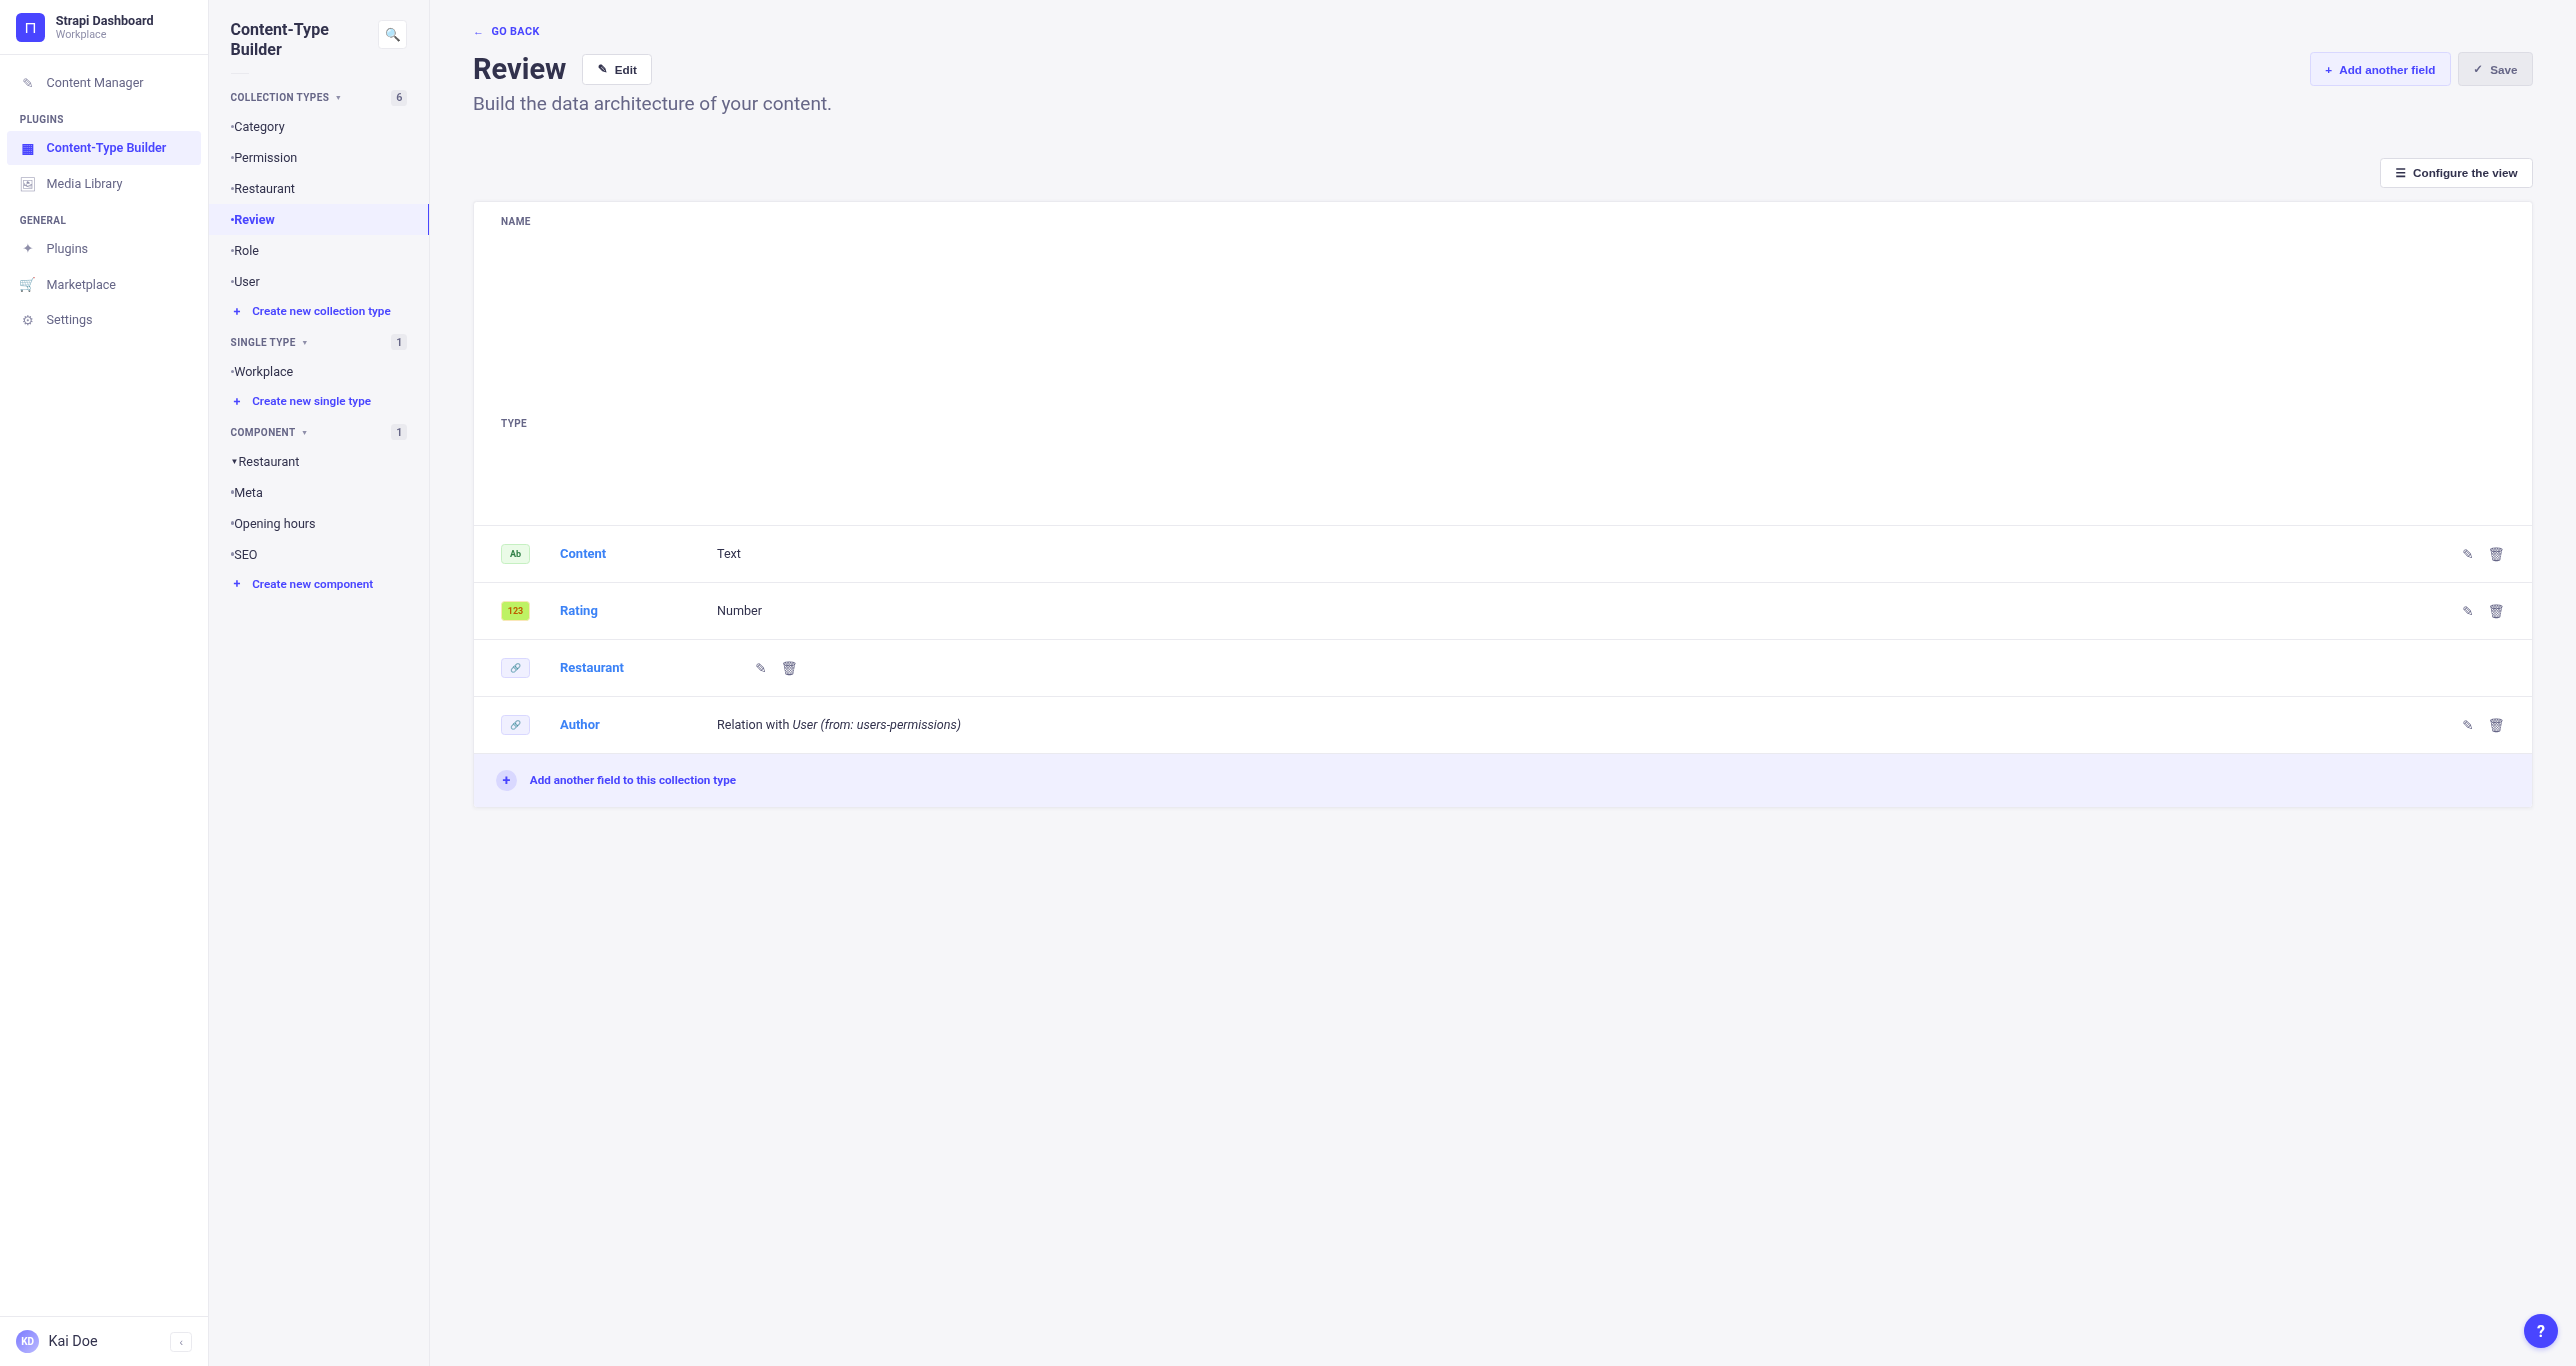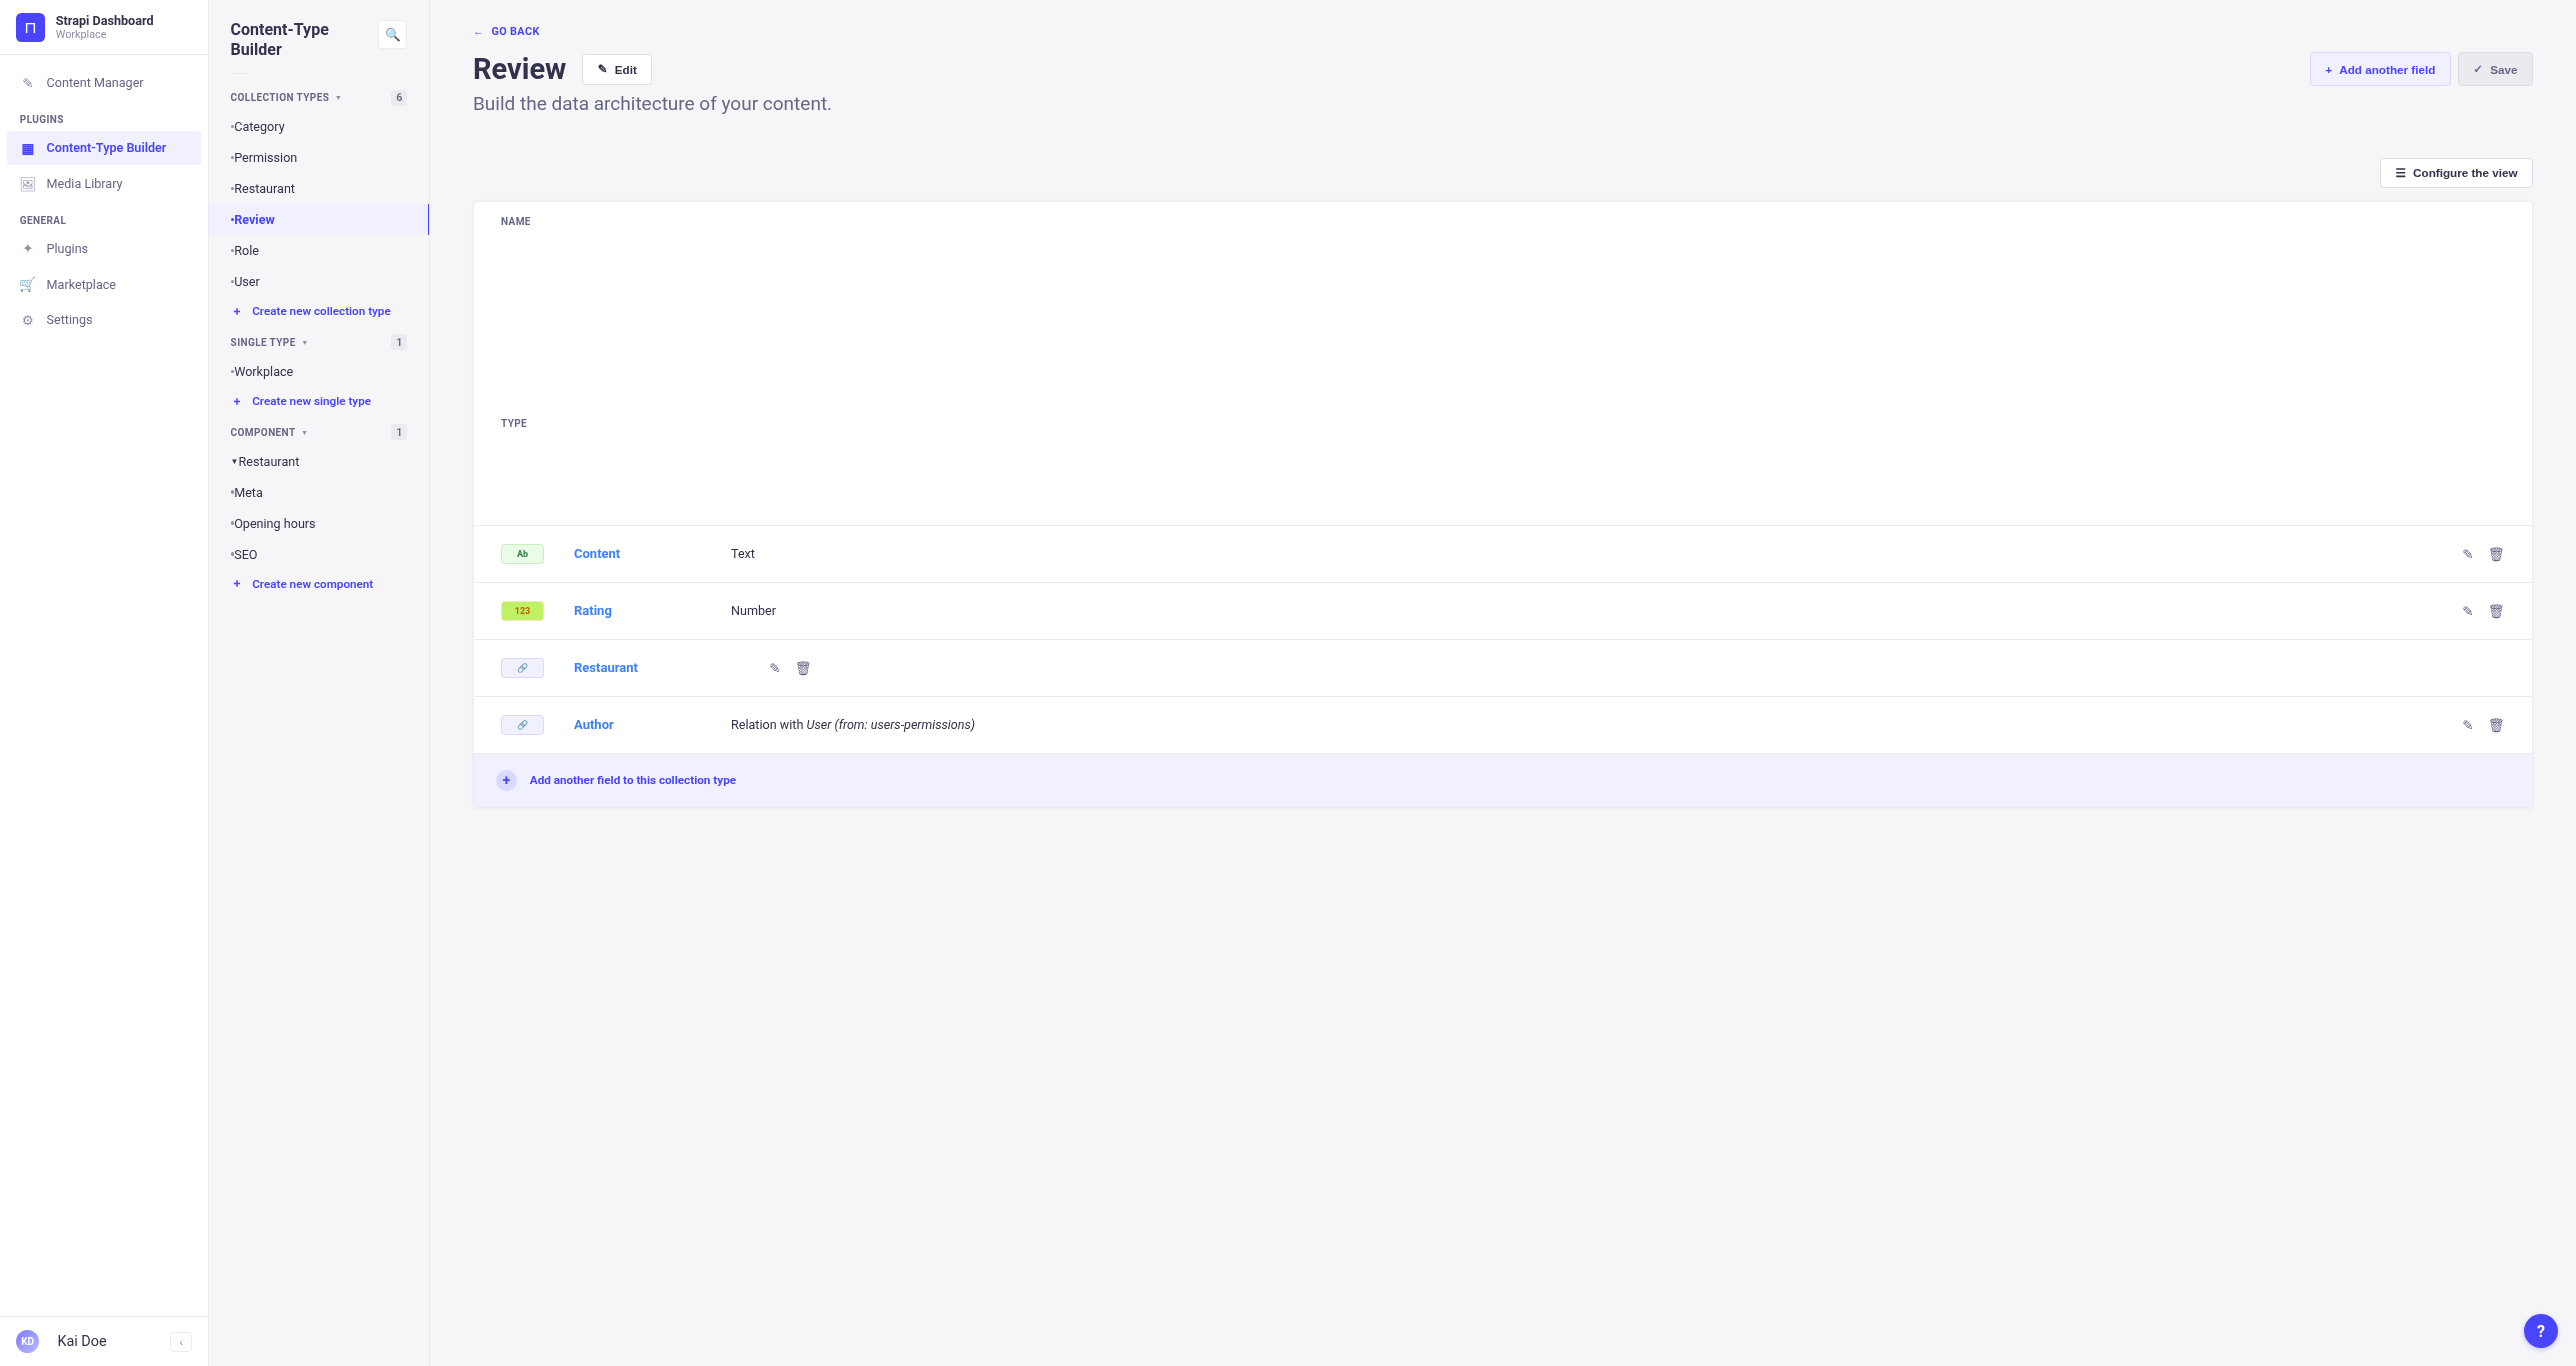--- a/index.html
+++ b/index.html
@@ -10,21 +10,21 @@
 .brand { display: flex; align-items: center; gap: 10.8px; padding: 12.6px 16px; border-bottom: 0.9px solid #eaeaef; }
 .brand-logo { width: 29px; height: 29px; background: #4945ff; border-radius: 5.4px; display: flex; align-items: center; justify-content: center; color: #fff; font-size: 16px; }
 .brand-title { font-weight: 700; font-size: 12.6px; color: #32324d; }
 .brand-sub { font-size: 10.8px; color: #8e8ea9; }
 .nav { flex: 1; padding: 10.8px 7.2px; }
 .nav-item { display: flex; align-items: center; gap: 10.8px; padding: 9px 12.6px; border-radius: 3.6px; cursor: pointer; font-size: 12.6px; color: #666687; margin-bottom: 1.8px; }
 .nav-item.active { background: #f0f0ff; color: #4945ff; font-weight: 600; }
 .nav-icon { width: 16px; display: flex; justify-content: center; font-size: 13.5px; color: #8e8ea9; }
 .nav-item.active .nav-icon { color: #4945ff; }
 .nav-section { font-size: 10px; font-weight: 700; color: #666687; letter-spacing: 0.4px; padding: 12.6px 12.6px 5.4px 12.6px; text-transform: uppercase;}
-.user-footer { border-top: 0.9px solid #eaeaef; display: flex; align-items: center; gap: 18px; padding: 12.6px 16px; }
+.user-footer { border-top: 0.9px solid #eaeaef; display: flex; align-items: center; gap: 9px; padding: 12.6px 16px; }
 .avatar { width: 23.4px; height: 23.4px; border-radius: 50%; background: linear-gradient(135deg,#7b79ff,#bcbbff); color: #fff; font-size: 10px; font-weight: 700; display: flex; align-items: center; justify-content: center; }
 .collapse-btn { margin-left: auto; border: 0.9px solid #eaeaef; border-radius: 3.6px; background: #fff; width: 21.6px; height: 20px; display: flex; align-items: center; justify-content: center; color: #8e8ea9; font-size: 10.8px; cursor:pointer;}
 
 
 .panel2 { width: 221px; background: #f6f6f9; border-right: 0.9px solid #eaeaef; display: flex; flex-direction: column; padding: 20px 0; }
 .panel2-header { display: flex; align-items: flex-start; justify-content: space-between; padding: 0 21.6px 12.6px 21.6px; }
 .panel2-title { font-size: 16px; font-weight: 700; color: #32324d; line-height: 1.25; flex:1;}
 .search-btn { width: 29px; height: 29px; border: 0.9px solid #eaeaef; background: #fff; border-radius: 3.6px; display: flex; align-items: center; justify-content: center; color: #8e8ea9; cursor: pointer; font-size:12.6px;}
 .panel2-divider { height:0.9px; background:#eaeaef; margin:0 21.6px 10.8px 21.6px; width:18px;}
 .cat-header { display:flex; align-items:center; justify-content:space-between; padding: 5.4px 21.6px 5.4px 21.6px; cursor:pointer;}
@@ -53,21 +53,21 @@
 .btn-disabled { background:#eaeaef; color:#666687; border:0.9px solid #dcdce4; cursor:not-allowed;}
 .subtitle { font-size:19px; color:#666687; margin-bottom:43px;}
 .configure-row { display:flex; justify-content:flex-end; margin-bottom:12.6px;}
 .configure-btn { display:flex; align-items:center; gap:7.2px; border:0.9px solid #dcdce4; background:#fff; border-radius:3.6px; padding:7.2px 14.4px; font-size:11.7px; font-weight:600; color:#32324d; cursor:pointer;}
 .table { background:#fff; border-radius:3.6px; border:0.9px solid #eaeaef; box-shadow:0 0.9px 3.6px rgba(33,33,52,0.05);}
 .table-header { display:flex; padding:14.4px 27px; color:#666687; font-size:10px; font-weight:700; letter-spacing:0.4px;flex-direction:column;}
 .col-name { flex:0 0 202px;}
 .col-type { flex:1;}
 .col-actions { flex:0 0 81px; display:flex; justify-content:flex-end; gap:14.4px;}
 .table-row { display:flex; align-items:center; padding:18px 27px; border-top:0.9px solid #eaeaef;}
-.field-badge { width:43px; height:20px; border-radius:3.6px; display:flex; align-items:center; justify-content:center; font-size:9px; font-weight:700; margin-right:18px;}
+.field-badge { width:29px; height:20px; border-radius:3.6px; display:flex; align-items:center; justify-content:center; font-size:9px; font-weight:700; margin-right:18px;}
 .badge-text { background:#eafbe7; color:#328048; border:0.9px solid #c6f0c2;}
 .badge-num { background:#bef264; color:#be5d01; border:0.9px solid #fae7b9;}
 .badge-rel { background:#f0f0ff; color:#4945ff; border:0.9px solid #d9d8ff;}
 .field-name { font-weight:700; font-size:13px; color:#3b82f6; flex:0 0 157px;margin-left:12px;}
 .field-type { font-size:12.6px; color:#32324d; flex:1;}
 .field-type em { font-style:italic;}
 .row-action { color:#666687; cursor:pointer; font-size:13.5px;}
 .table-footer { display:flex; align-items:center; gap:12.6px; padding:16px 21.6px; background:#f0f0ff; border-top:0.9px solid #eaeaef; border-radius:0 0 3.6px 3.6px; cursor:pointer;}
 .footer-plus { width:21.6px; height:21.6px; border-radius:50%; background:#d9d8ff; color:#4945ff; display:flex; align-items:center; justify-content:center; font-size:14.4px; font-weight:700;}
 .footer-text { color:#4945ff; font-size:11.7px; font-weight:700;}

